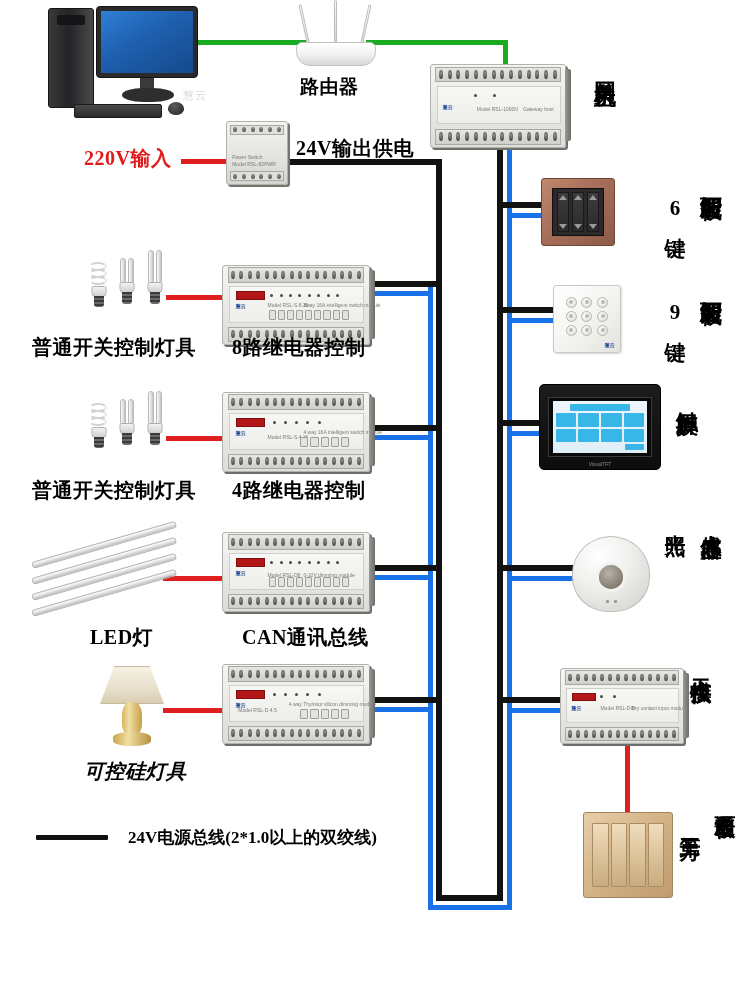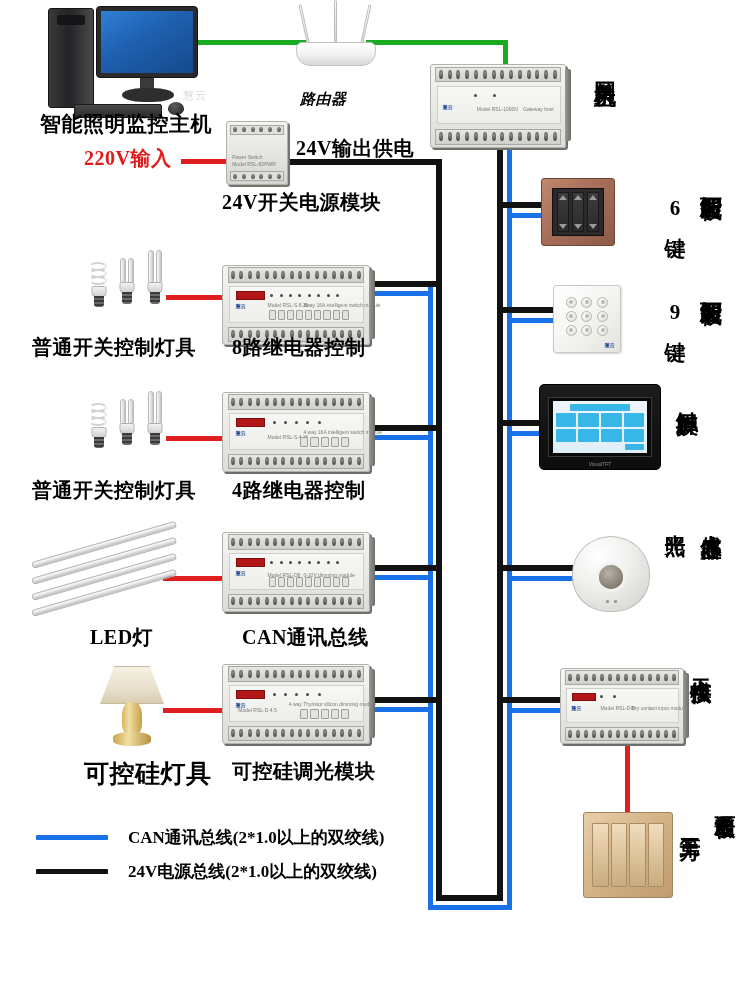--- a/index.html
+++ b/index.html
@@ -382,29 +382,28 @@
     <div class="pc-tower" style="left:48px; top:8px; width:46px; height:100px;"></div>
     <div class="pc-mon-frame" style="left:96px; top:6px; width:102px; height:72px;">
       <div class="pc-screen"></div>
     </div>
     <div class="pc-stand-neck" style="left:140px; top:78px; width:14px; height:14px;"></div>
     <div class="pc-stand-base" style="left:122px; top:88px; width:52px; height:14px;"></div>
     <div class="pc-kbd" style="left:74px; top:104px; width:88px; height:14px;"></div>
     <div class="pc-mouse" style="left:168px; top:102px; width:16px; height:13px;"></div>
   </div>
   <div class="wm">慧云</div>
-  <div class="lbl" style="left:40px; top:113px; font-size:21px;">智能照明监控主机</div>
 
   <div>
     <div class="rt-ant" style="left:303px; top:4px; height:44px; transform:rotate(-12deg);"></div>
     <div class="rt-ant" style="left:334px; top:0px; height:48px;"></div>
     <div class="rt-ant" style="left:364px; top:4px; height:44px; transform:rotate(12deg);"></div>
     <div class="rt-body" style="left:296px; top:42px; width:80px; height:24px;"></div>
   </div>
-  <div class="lbl" style="left:300px; top:92px; font-size:15px;font-style:italic;">路由器</div>
+  <div class="lbl" style="left:300px; top:77px; font-size:19px;">路由器</div>
 
   <div class="module" style="left:430px; top:64px; width:136px; height:84px;">
     <div class="mod-body"></div>
     <div class="mod-term top">
       <i class="scr"></i>
         <i class="scr"></i>
         <i class="scr"></i>
         <i class="scr"></i>
         <i class="scr"></i>
       <i class="scr"></i>
@@ -462,21 +461,20 @@
         <i class="scr"></i>
         <i class="scr"></i>
         <i class="scr"></i>
         <i class="scr"></i>
     </div>
     <div class="mod-txt" style="left:10%; top:62%;">Model RSL-82PWR</div>
     <div class="mod-txt" style="left:10%; top:52%;">Power Switch</div>
   </div>
   <div class="lbl lbl-red" style="left:84px; top:148px; font-size:20px;">220V输入</div>
   <div class="lbl" style="left:296px; top:138px; font-size:20px;">24V输出供电</div>
-  <div class="lbl" style="left:222px; top:192px; font-size:20px;">24V开关电源模块</div>
 
   <div style="position:absolute; left:86px; top:258px; width:82px; height:54px;">
     <div class="cfl" style="left:0; top:4px; width:26px; height:50px;">
       <div class="cfl-spiral" style="left:3px; top:0; width:18px; height:9px;"></div>
       <div class="cfl-spiral" style="left:3px; top:7px; width:18px; height:9px;"></div>
       <div class="cfl-spiral" style="left:3px; top:14px; width:18px; height:9px;"></div>
       <div class="cfl-base" style="top:24px; width:15px; height:11px;"></div>
       <div class="cfl-screw" style="top:34px; width:10px; height:11px;"></div>
     </div>
     <div class="cfl" style="left:28px; top:0; width:26px; height:54px;">
@@ -723,21 +721,21 @@
     </div>
     <div class="mod-side"></div>
   </div>
   <div class="lbl" style="left:242px; top:627px; font-size:20px;">CAN通讯总线</div>
 
   <div style="position:absolute; left:94px; top:666px; width:76px; height:84px;">
     <div class="lamp-shade" style="left:6px; top:0; width:64px; height:38px;"></div>
     <div class="lamp-stem" style="top:36px; width:20px; height:32px;"></div>
     <div class="lamp-base" style="top:66px; width:38px; height:14px;"></div>
   </div>
-  <div class="lbl" style="left:84px; top:761px; font-size:25px;">可控硅灯具</div>
+  <div class="lbl" style="left:84px; top:761px; font-size:20px;font-style:italic;">可控硅灯具</div>
 
   <div class="module" style="left:222px; top:664px; width:148px; height:80px;">
     <div class="mod-body"></div>
     <div class="mod-term top">
       <i class="scr"></i>
         <i class="scr"></i>
         <i class="scr"></i>
         <i class="scr"></i>
         <i class="scr"></i>
       <i class="scr"></i>
@@ -785,21 +783,20 @@
         <i class="scr"></i>
       <i class="scr"></i>
         <i class="scr"></i>
         <i class="scr"></i>
         <i class="scr"></i>
         <i class="scr"></i>
         <i class="scr"></i>
     </div>
     <div class="mod-side"></div>
   </div>
-  <div class="lbl" style="left:232px; top:761px; font-size:20px;">可控硅调光模块</div>
 
   <div class="panel6" style="left:541px; top:178px; width:74px; height:68px;">
     <div class="panel6-in">
       <div class="p6-key">
         <i class="p6-tri-up"></i>
           <i class="p6-tri-dn"></i>
       </div>
       <div class="p6-key">
         <i class="p6-tri-up"></i>
           <i class="p6-tri-dn"></i>
@@ -919,22 +916,18 @@
       <i class="p3-key"></i>
       <i class="p3-key"></i>
       <i class="p3-key"></i>
     </div>
   </div>
   <div class="vlbl" style="left:679px; top:820px; font-size:21px;">第三方</div>
   <div class="vlbl" style="left:714px; top:798px; font-size:21px;">普通面板</div>
 
   <div id="legend">
     <div class="lg-row">
-      <span class="lg-swatch w-blue"></span>
-      <span class="lg-text">CAN通讯总线(2*1.0以上的双绞线)</span>
-    </div>
-    <div class="lg-row">
       <span class="lg-swatch w-black"></span>
       <span class="lg-text">24V电源总线(2*1.0以上的双绞线)</span>
     </div>
   </div>
 
 </div>
 
 </body></html>

